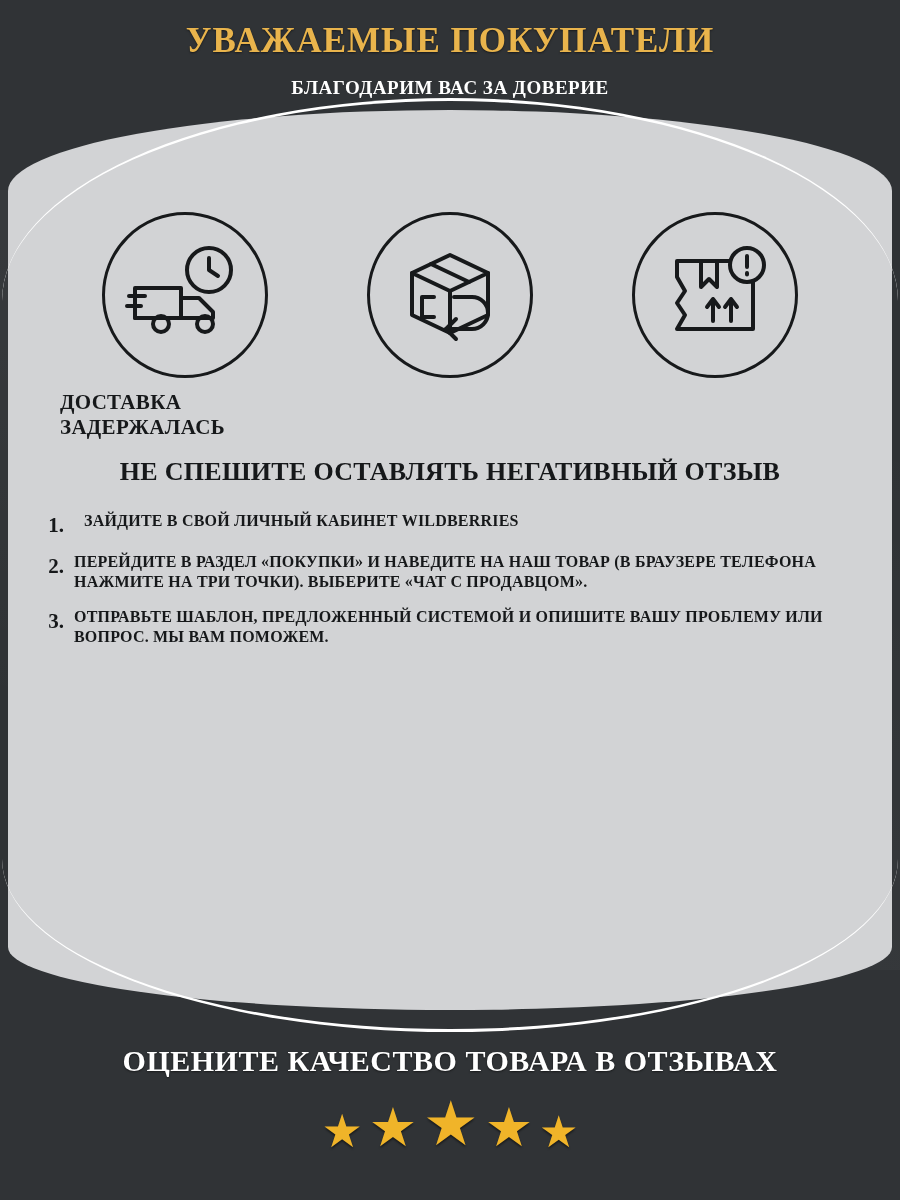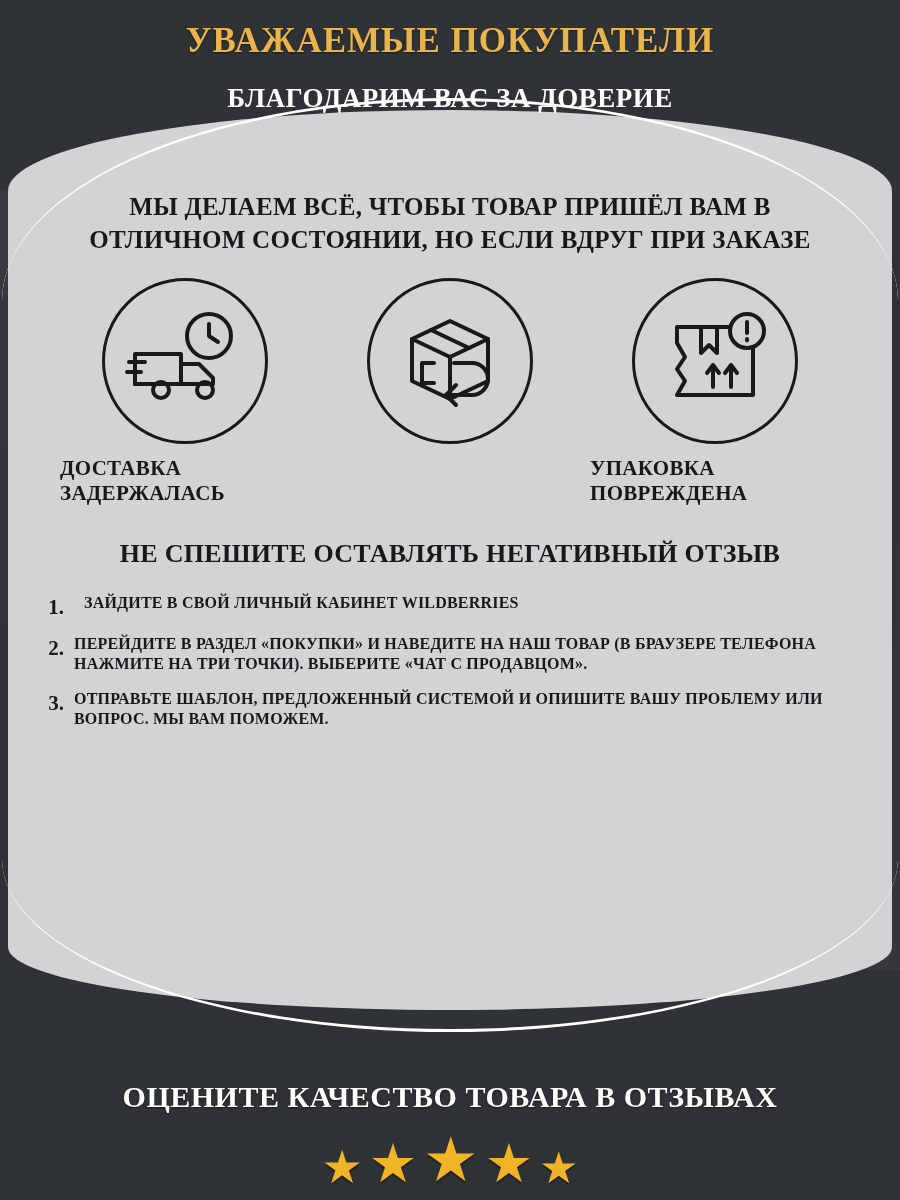--- a/index.html
+++ b/index.html
@@ -92,22 +92,22 @@
   .header-title {
     font-size: 35px;
     font-weight: bold;
     letter-spacing: 1px;
     color: #e9b44c;
     text-transform: uppercase;
     line-height: 1.1;
     text-shadow: 0 1px 2px rgba(0,0,0,0.5);
   }
   .header-sub {
-    margin-top: 22px;
-    font-size: 27px;
+    margin-top: 16px;
+    font-size: 19px;
     font-weight: bold;
     color: #ffffff;
     letter-spacing: 0.5px;
     line-height: 1.15;
     text-transform: uppercase;
   }
 
   
   .content {
     position: absolute;
@@ -150,21 +150,21 @@
   .icon-caption {
     margin-top: 12px;
     font-size: 21px;
     font-weight: bold;
     line-height: 1.2;
     text-transform: uppercase;
     letter-spacing: 0.3px;
   }
 
   .callout {
-    margin-top: 32px;
+    margin-top: 16px;
     text-align: center;
     font-size: 26px;
     font-weight: bold;
     line-height: 1.25;
     text-transform: uppercase;
     letter-spacing: 0.3px;
   }
 
   .steps {
     margin: 22px 0 0 0;
@@ -193,26 +193,26 @@
     letter-spacing: 0.2px;
   }
   .step.first .step-text {
     font-size: 16px;
     padding-left: 10px;
   }
 
   
   .footer {
     position: absolute;
-    bottom: 0;
+    bottom: 17px;
     left: 0;
     width: 900px;
     z-index: 6;
     text-align: center;
-    padding-bottom: 9px;
+    padding-bottom: 28px;
   }
   .footer-title {
     font-size: 30px;
     font-weight: bold;
     color: #ffffff;
     text-transform: uppercase;
     line-height: 1.2;
     letter-spacing: 0.5px;
     text-shadow: 0 1px 2px rgba(0,0,0,0.55);
   }
@@ -245,21 +245,20 @@
   <div class="arc-top"></div>
   <div class="arc-bottom"></div>
 
   <div class="header">
     <div class="header-title">УВАЖАЕМЫЕ ПОКУПАТЕЛИ</div>
     <div class="header-sub">БЛАГОДАРИМ ВАС ЗА ДОВЕРИЕ</div>
   </div>
 
   <div class="content">
 
-    <div class="intro">МЫ ДЕЛАЕМ ВСЁ, ЧТОБЫ ТОВАР ПРИШЁЛ ВАМ В ОТЛИЧНОМ СОСТОЯНИИ, НО ЕСЛИ ВДРУГ ПРИ ЗАКАЗЕ</div>
 
     <div class="icons-row">
 
       <div class="icon-block">
         <div class="icon-circle">
           <svg width="120" height="110" viewBox="0 0 120 110" fill="none" stroke="#17191b" stroke-width="4" stroke-linecap="round" stroke-linejoin="round">
             <path d="M10 48 h46 v30 h-46 z"></path>
             <path d="M56 58 h18 l14 14 v6 h-32 z"></path>
             <circle cx="36" cy="84" r="8"></circle>
             <circle cx="80" cy="84" r="8"></circle>
@@ -290,21 +289,20 @@
         <div class="icon-circle">
           <svg width="120" height="112" viewBox="0 0 120 112" fill="none" stroke="#17191b" stroke-width="4" stroke-linecap="round" stroke-linejoin="round">
             <path d="M22 22 h76 v68 h-76 l8 -14 l-8 -12 l8 -12 l-8 -14 z"></path>
             <path d="M46 22 v26 l8 -8 l8 8 v-26"></path>
             <path d="M58 82 v-22 l-6 8 M58 60 l6 8"></path>
             <path d="M76 82 v-22 l-6 8 M76 60 l6 8"></path>
             <circle cx="92" cy="26" r="17" fill="#d2d3d5"></circle>
             <path d="M92 17 v11 M92 34 v1.5"></path>
           </svg>
         </div>
-        <div class="icon-caption">УПАКОВКА ПОВРЕЖДЕНА</div>
       </div>
 
     </div>
 
     <div class="callout">НЕ СПЕШИТЕ ОСТАВЛЯТЬ НЕГАТИВНЫЙ ОТЗЫВ</div>
 
     <ol class="steps">
       <li class="step first">
         <span class="step-num">1.</span>
         <span class="step-text">ЗАЙДИТЕ В СВОЙ ЛИЧНЫЙ КАБИНЕТ  WILDBERRIES</span>

